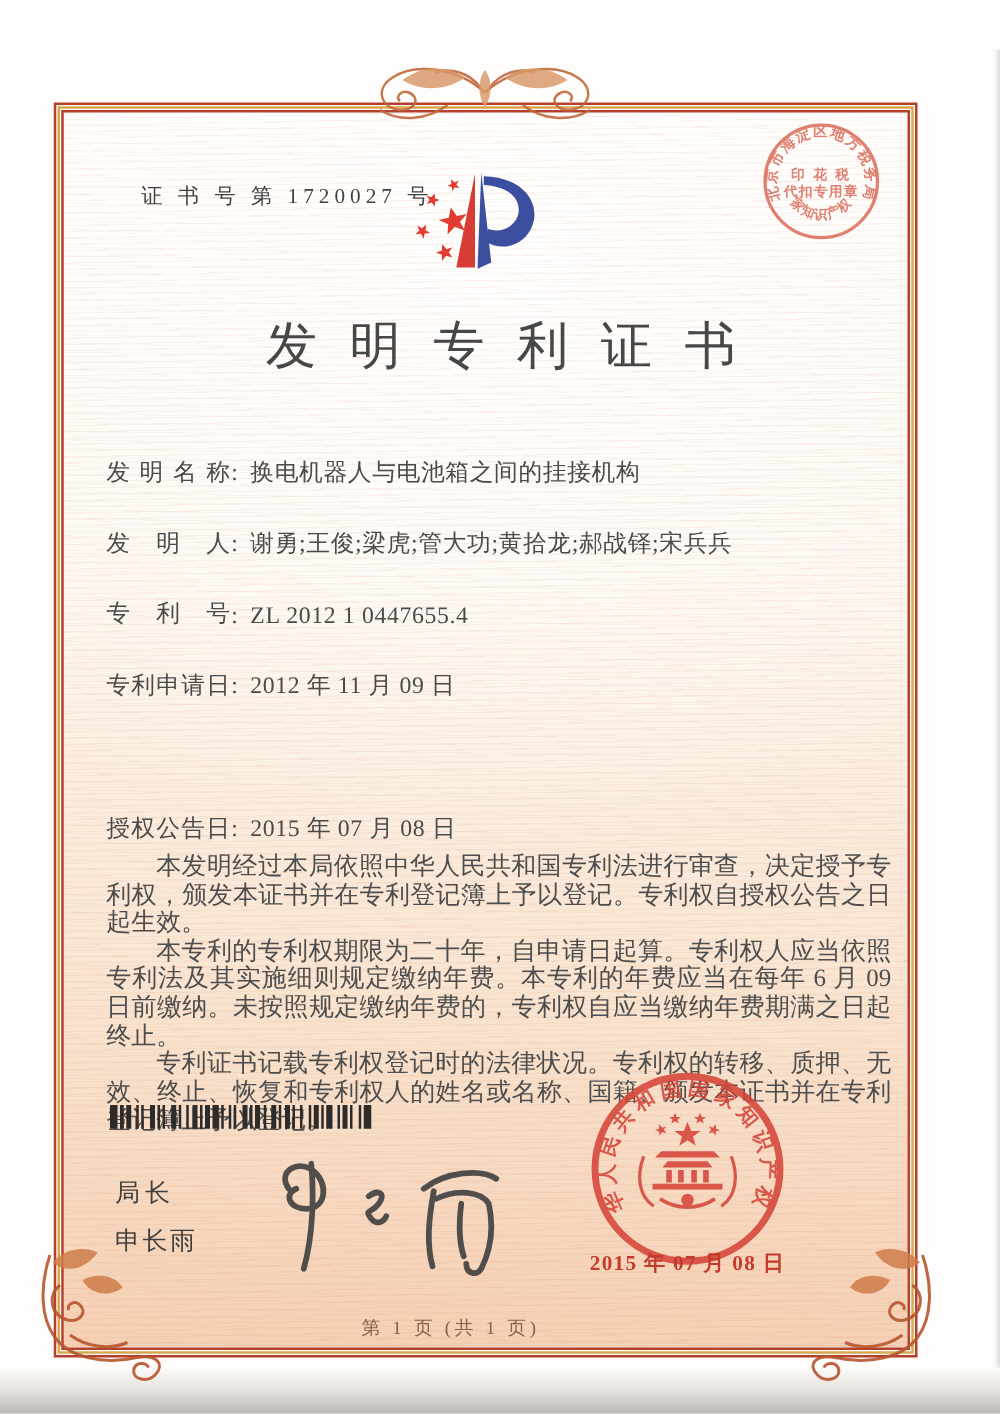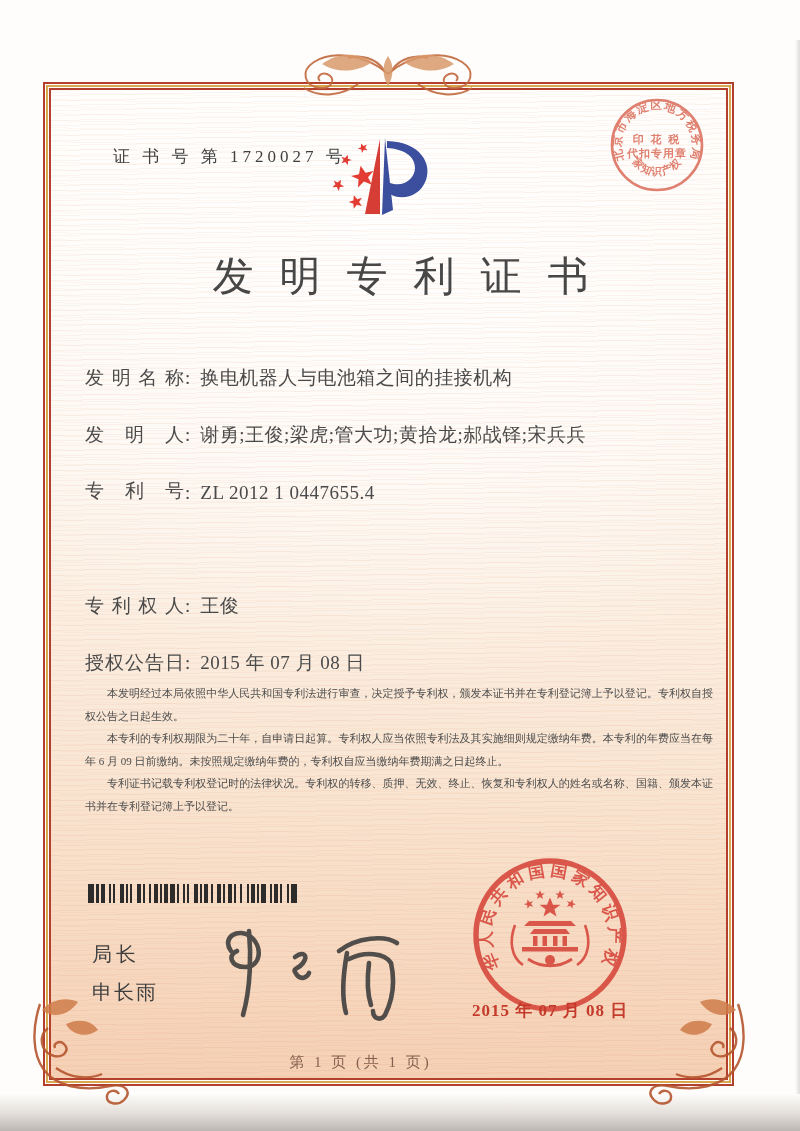--- a/index.html
+++ b/index.html
@@ -29,21 +29,21 @@
   .cert-no { left:42px; top:63px; font-size:17px; color:#3f3f3f; letter-spacing:4px;margin-left:28px; }
 
   .title { left:12px; top:167px; width:691px; text-align:center;
     font-size:41px; color:#474747; letter-spacing:26px; text-indent:26px; font-weight:500; }
 
   .frow { left:42px; width:630px; font-size:19px; color:#4a4a4a; white-space:nowrap; }
   .flabel { display:inline-block; width:99px; text-align:justify; text-align-last:justify; vertical-align:bottom; }
   .fcolon { display:inline-block; margin:0 10px 0 1px; }
   .fvalue { letter-spacing:0.5px; }
 
-  .paras { left:42px; top:600px; width:628px; font-size:11px; line-height:22.6px;
+  .paras { left:42px; top:600px; width:628px; font-size:20px; line-height:22.6px;
     color:#4d4d4d; text-align:justify; }
   .paras p { text-indent:2em; }
 
   .barcode { left:45px; top:802px; width:210px; height:19px; display:flex; align-items:stretch; }
   .barcode div { height:100%; }
 
   .director-label { left:49px; top:859px; font-family:"Liberation Sans", sans-serif;
     font-size:20px; color:#3f3f3f; letter-spacing:4px; }
   .director-name  { left:49px; top:897px; font-family:Liberation Sans, sans-serif;
     font-size:20px; color:#3f3f3f; letter-spacing:2px; }
@@ -151,22 +151,22 @@
     <span class="flabel">发明名称</span><span class="fcolon">:</span><span class="fvalue">换电机器人与电池箱之间的挂接机构</span>
   </div>
 
   <div class="abs title">发明专利证书</div>
   <div class="abs frow" style="top:340px">
     <span class="flabel">发明人</span><span class="fcolon">:</span><span class="fvalue">谢勇;王俊;梁虎;管大功;黄拾龙;郝战铎;宋兵兵</span>
   </div>
   <div class="abs frow" style="top:396px">
     <span class="flabel">专利号</span><span class="fcolon">:</span><span class="fvalue">ZL 2012 1 0447655.4</span>
   </div>
-  <div class="abs frow" style="top:511px">
-    <span class="flabel">专利权人</span><span class="fcolon">:</span><span class="fvalue">王俊</span>
+  <div class="abs frow" style="top:453px">
+    <span class="flabel">专利申请日</span><span class="fcolon">:</span><span class="fvalue">2012 年 11 月 09 日</span>
   </div>
   <div class="abs frow" style="top:568px">
     <span class="flabel">授权公告日</span><span class="fcolon">:</span><span class="fvalue">2015 年 07 月 08 日</span>
   </div>
 
   <div class="abs paras">
     <p>本发明经过本局依照中华人民共和国专利法进行审查，决定授予专利权，颁发本证书并在专利登记簿上予以登记。专利权自授权公告之日起生效。</p>
     <p>本专利的专利权期限为二十年，自申请日起算。专利权人应当依照专利法及其实施细则规定缴纳年费。本专利的年费应当在每年 6 月 09 日前缴纳。未按照规定缴纳年费的，专利权自应当缴纳年费期满之日起终止。</p>
     <p>专利证书记载专利权登记时的法律状况。专利权的转移、质押、无效、终止、恢复和专利权人的姓名或名称、国籍、颁发本证书并在专利登记簿上予以登记。</p>
   </div>

